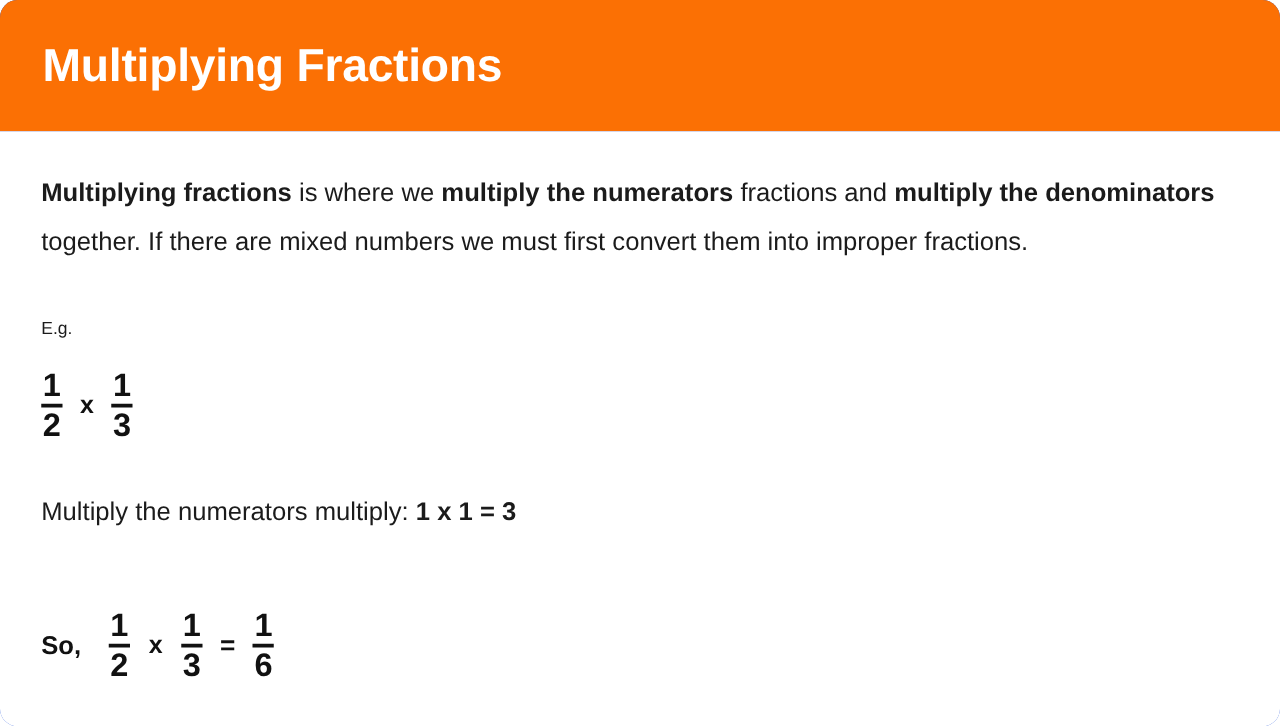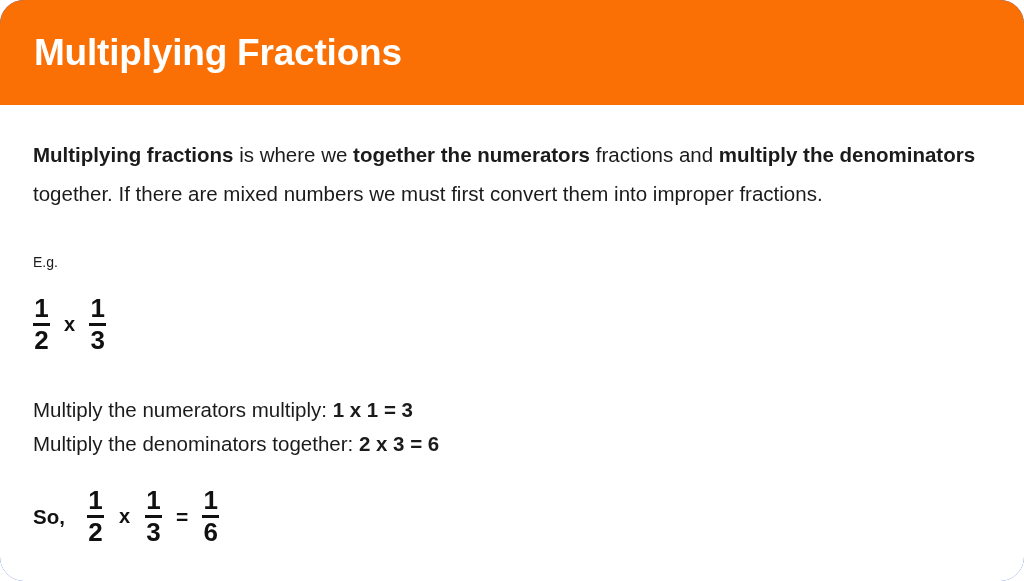--- a/index.html
+++ b/index.html
@@ -12,21 +12,21 @@
     font-family: "Liberation Sans", sans-serif;
     -webkit-font-smoothing: antialiased;
   }
 
   .card {
     position: relative;
     width: 1024px;
     height: 581px;
     box-sizing: border-box;
     background: #1d4ed8;
-    border-radius: 24px;
+    border-radius: 14px;
     overflow: hidden;
   }
 
   
   .header {
     position: absolute;
     left: 0; top: 0;
     width: 1024px;
     height: 105px;
     background: #fb7004;
@@ -142,41 +142,40 @@
 <body>
 
 <div class="card">
 
   <div class="header">
     <div class="header-title">Multiplying Fractions</div>
   </div>
 
   <div class="body">
 
-    <div class="para"><b>Multiplying fractions</b><span> is where we </span><b>together the numerators</b><span> fractions and </span><b>multiply the denominators</b><span> together. If there are mixed numbers we must first convert them into improper fractions.</span></div>
+    <div class="para"><b>Multiplying fractions</b><span> is where we </span><b>multiply the numerators</b><span> fractions and </span><b>multiply the denominators</b><span> together. If there are mixed numbers we must first convert them into improper fractions.</span></div>
 
     <div class="eg">E.g.</div>
 
     <div class="expr expr-main">
       <span class="frac">
         <span class="num">1</span>
         <span class="bar"></span>
         <span class="den">2</span>
       </span>
       <span class="op">x</span>
       <span class="frac">
         <span class="num">1</span>
         <span class="bar"></span>
         <span class="den">3</span>
       </span>
     </div>
 
     <div class="steps">
       <div class="step"><span>Multiply the numerators multiply: </span><b>1 x 1 = 3</b></div>
-      <div class="step"><span>Multiply the denominators together: </span><b>2 x 3 = 6</b></div>
     </div>
 
     <div class="expr expr-final">
       <span class="lead">So,</span>
       <span class="frac">
         <span class="num">1</span>
         <span class="bar"></span>
         <span class="den">2</span>
       </span>
       <span class="op">x</span>

